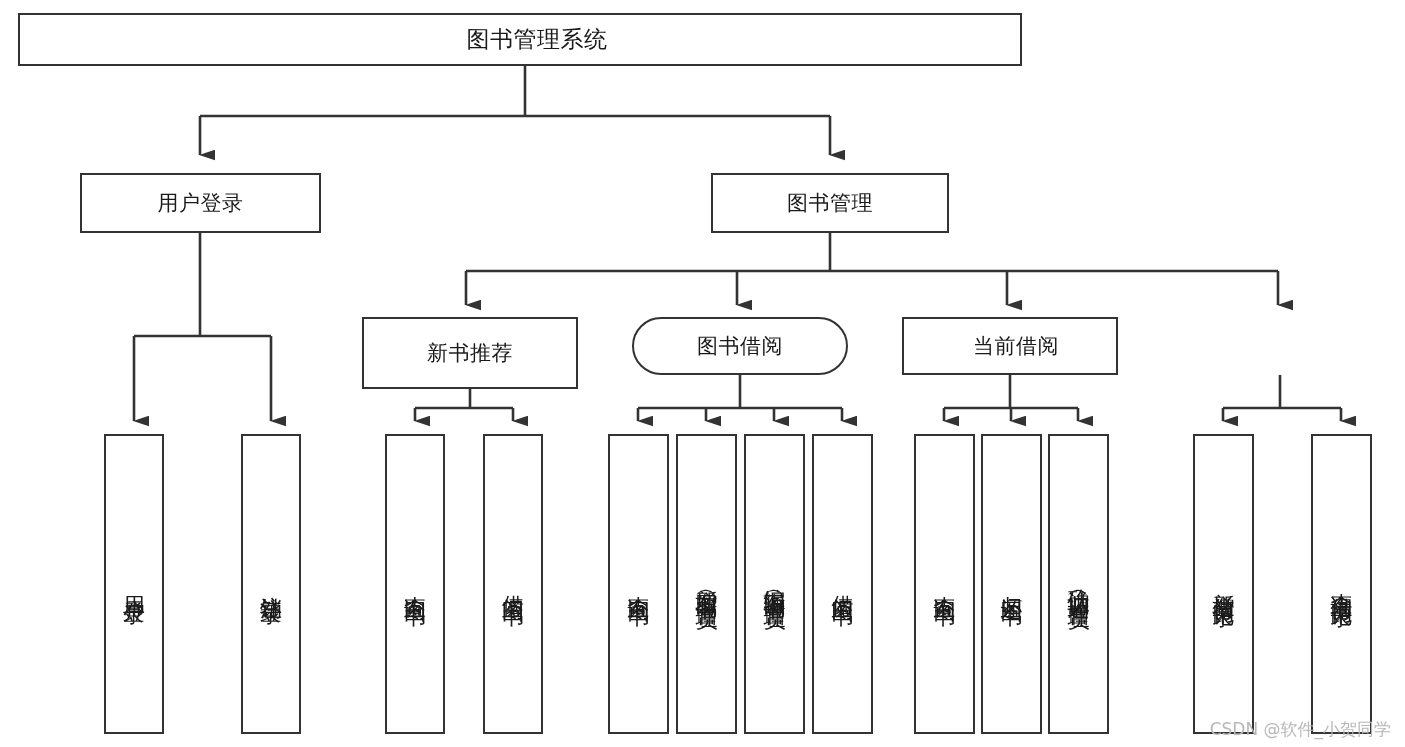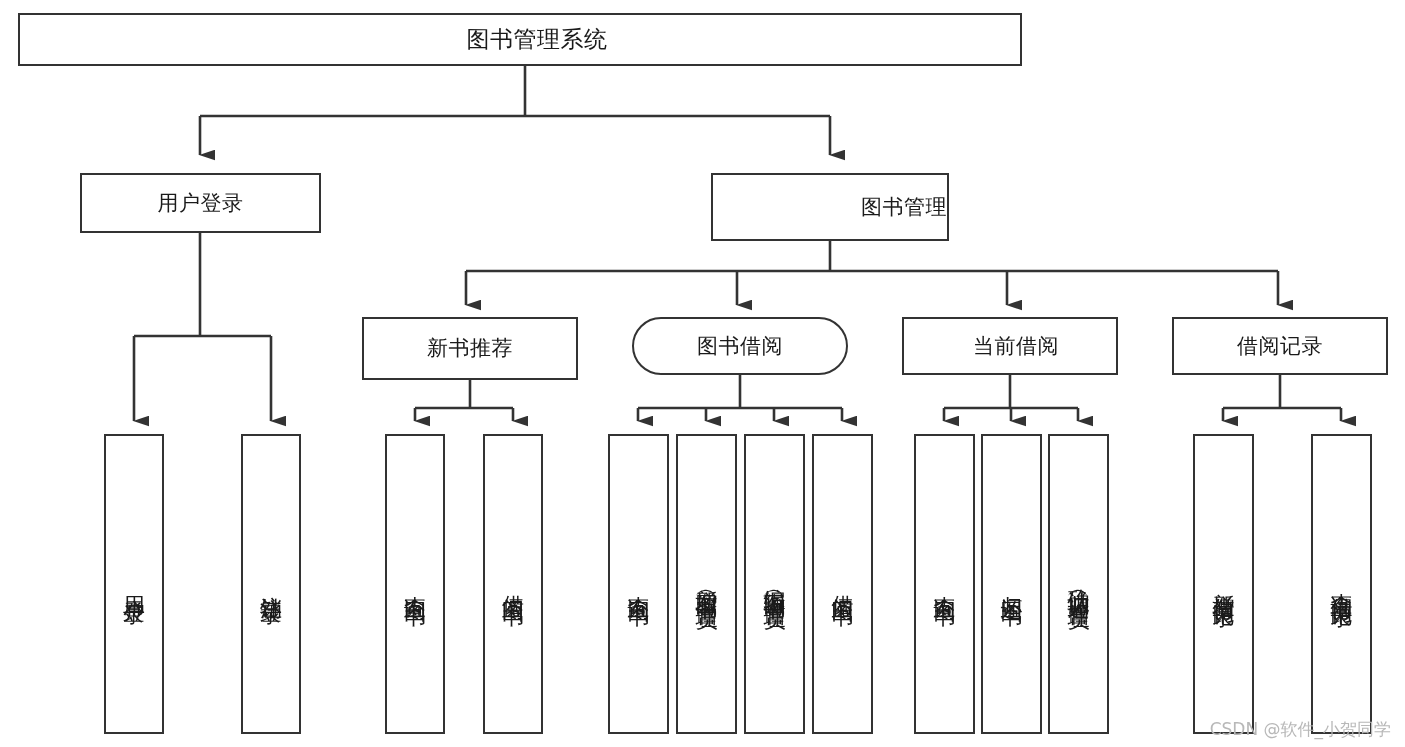--- a/index.html
+++ b/index.html
@@ -128,36 +128,33 @@
     </g>
   </svg>
 
   <div class="node horiz" id="root-node" style="left:18px; top:13px; width:1004px; height:53px;padding-left:34px;">
     <span class="node-label">图书管理系统</span>
   </div>
 
   <div class="node horiz" style="left:80px; top:173px; width:241px; height:60px;">
     <span class="node-label">用户登录</span>
   </div>
-  <div class="node horiz" style="left:711px; top:173px; width:238px; height:68px;justify-content:flex-end;">
+  <div class="node horiz" style="left:711px; top:173px; width:238px; height:60px;">
     <span class="node-label">图书管理</span>
   </div>
 
-  <div class="node horiz" style="left:362px; top:317px; width:216px; height:63px;">
+  <div class="node horiz" style="left:362px; top:317px; width:216px; height:72px;">
     <span class="node-label">新书推荐</span>
   </div>
   <div class="node horiz" style="left:632px; top:317px; width:216px; height:58px;border-radius:29px;">
     <span class="node-label">图书借阅</span>
   </div>
   <div class="node horiz" style="left:902px; top:317px; width:216px; height:58px;padding-left:12px;">
     <span class="node-label">当前借阅</span>
   </div>
-  <div class="node horiz" style="left:1172px; top:317px; width:216px; height:58px;">
-    <span class="node-label">借阅记录</span>
-  </div>
 
   <div class="node vert" style="left:104px; top:434px; width:60px; height:300px;">
     <span class="node-label">用户登录</span>
   </div>
   <div class="node vert" style="left:241px; top:434px; width:60px; height:300px;">
     <span class="node-label">注销登录</span>
   </div>
 
   <div class="node vert" style="left:385px; top:434px; width:60px; height:300px;">
     <span class="node-label">查询图书</span>

